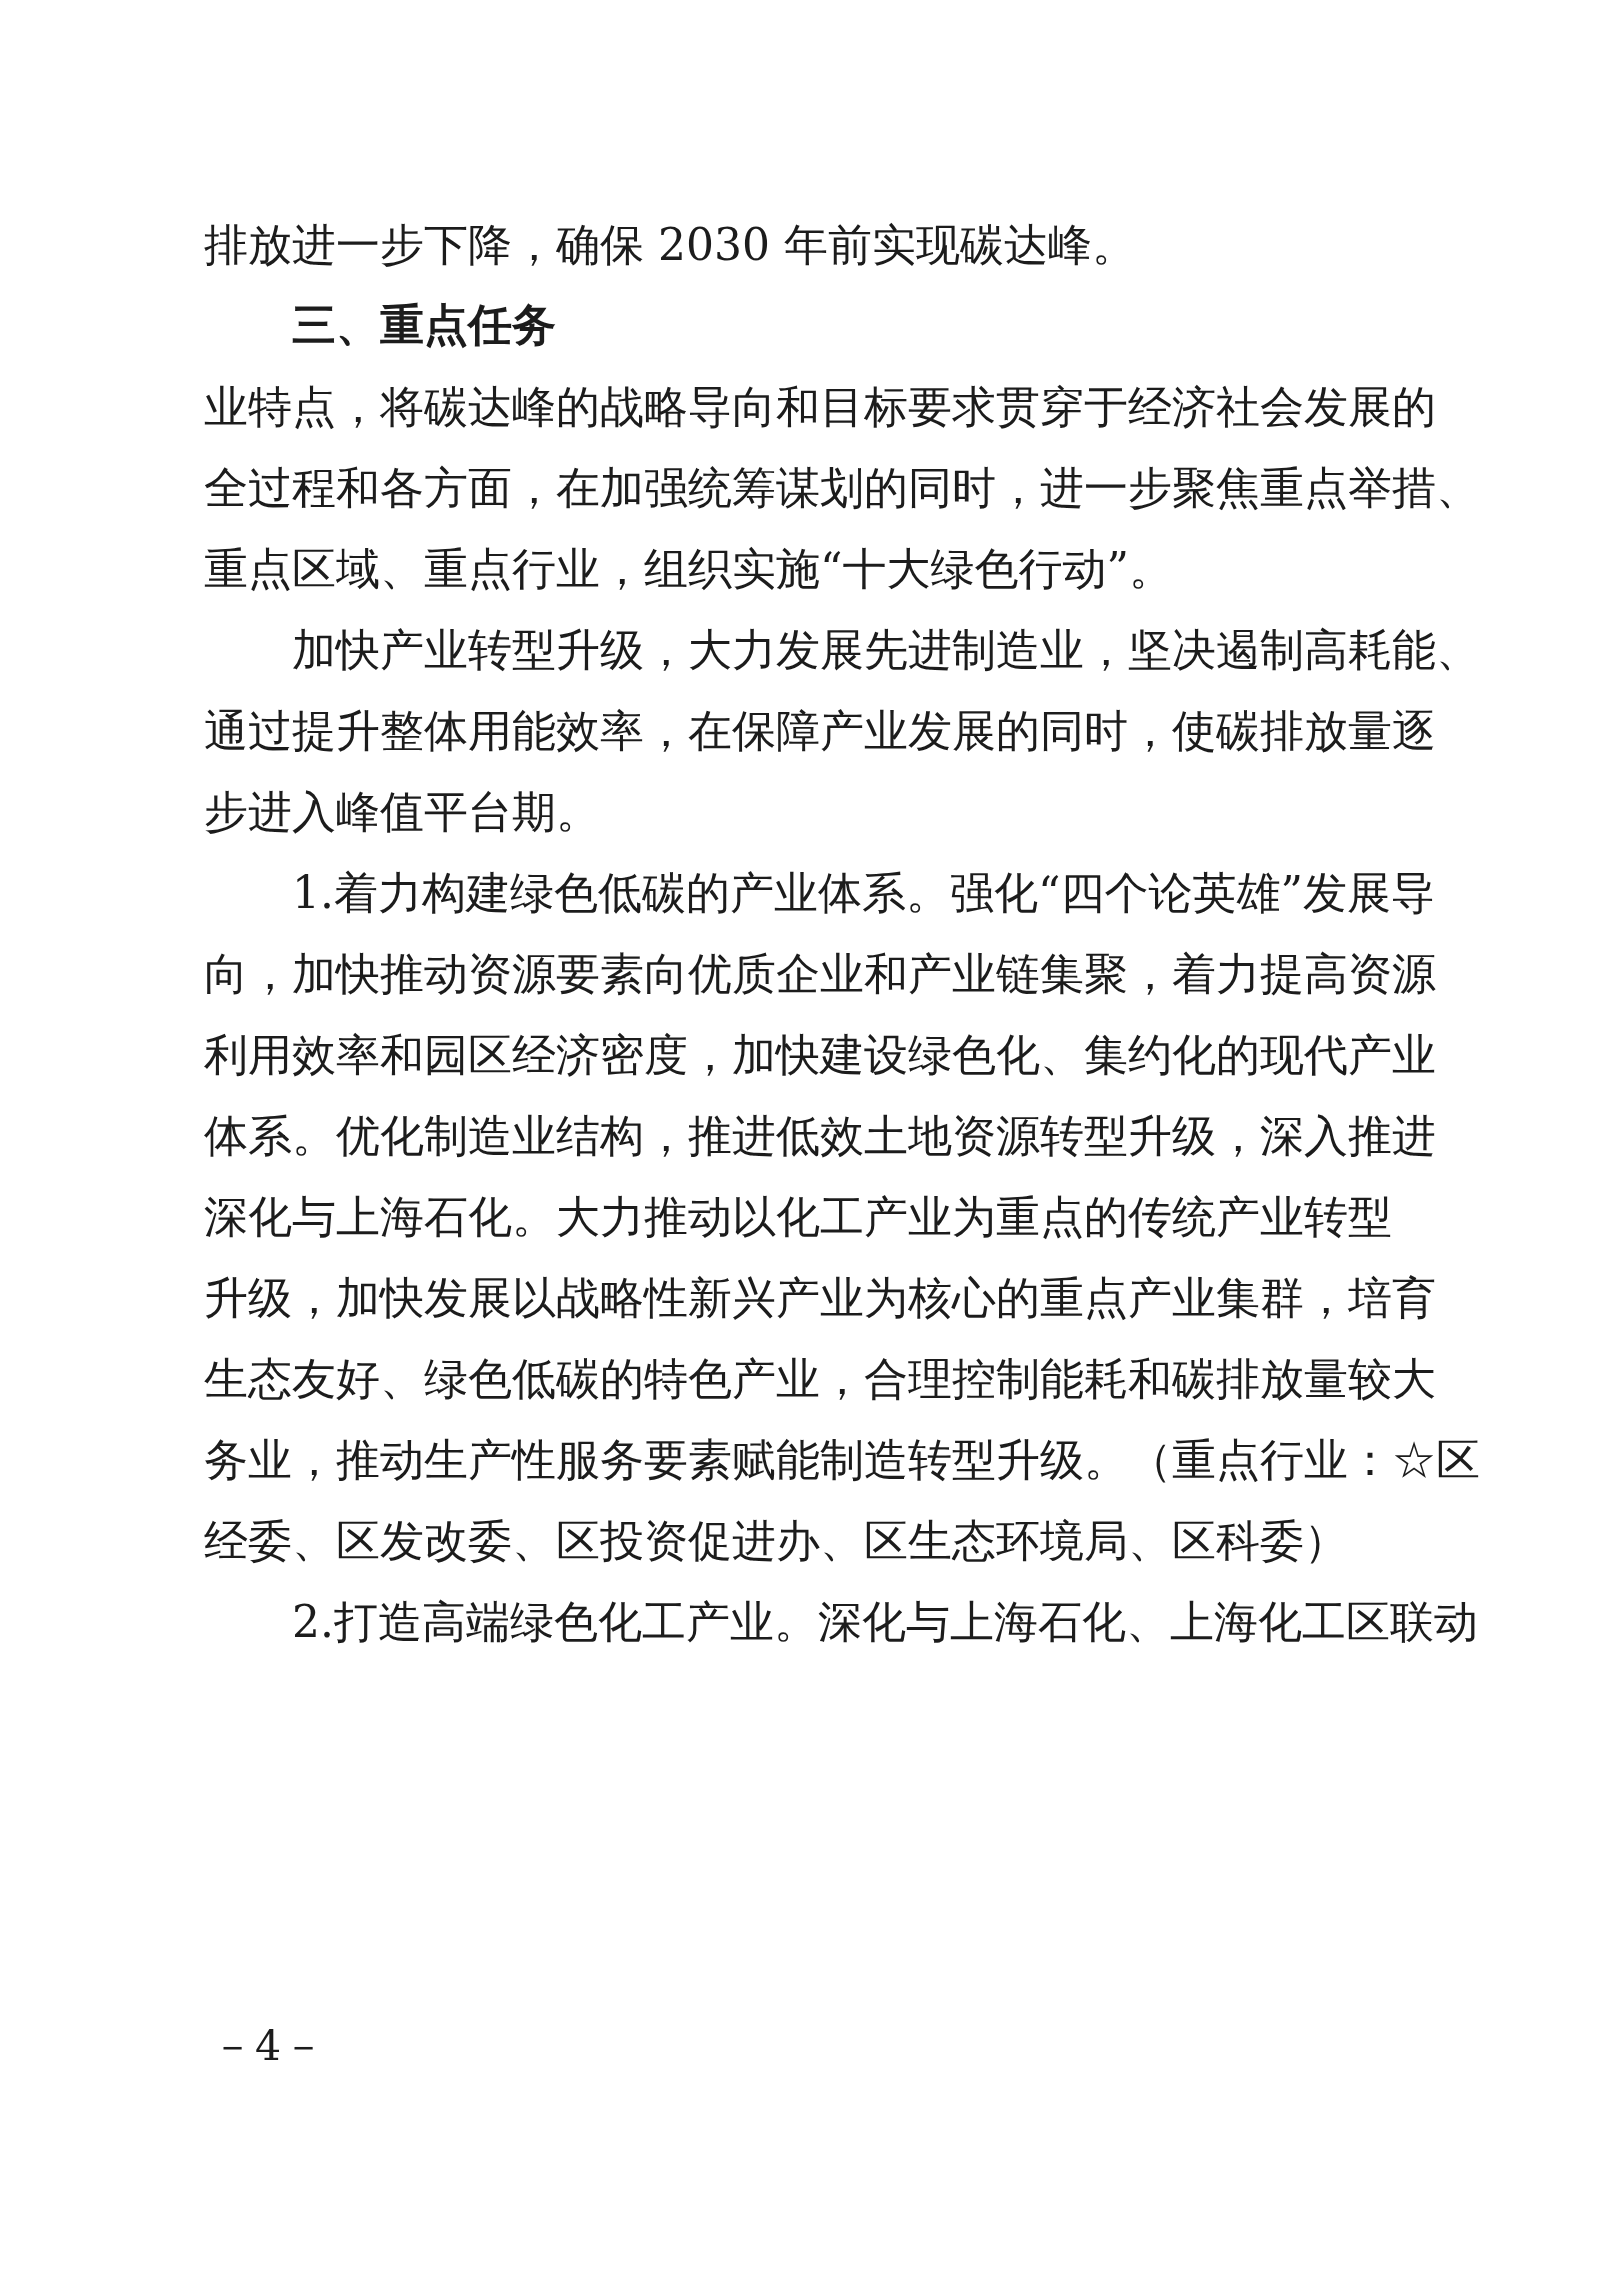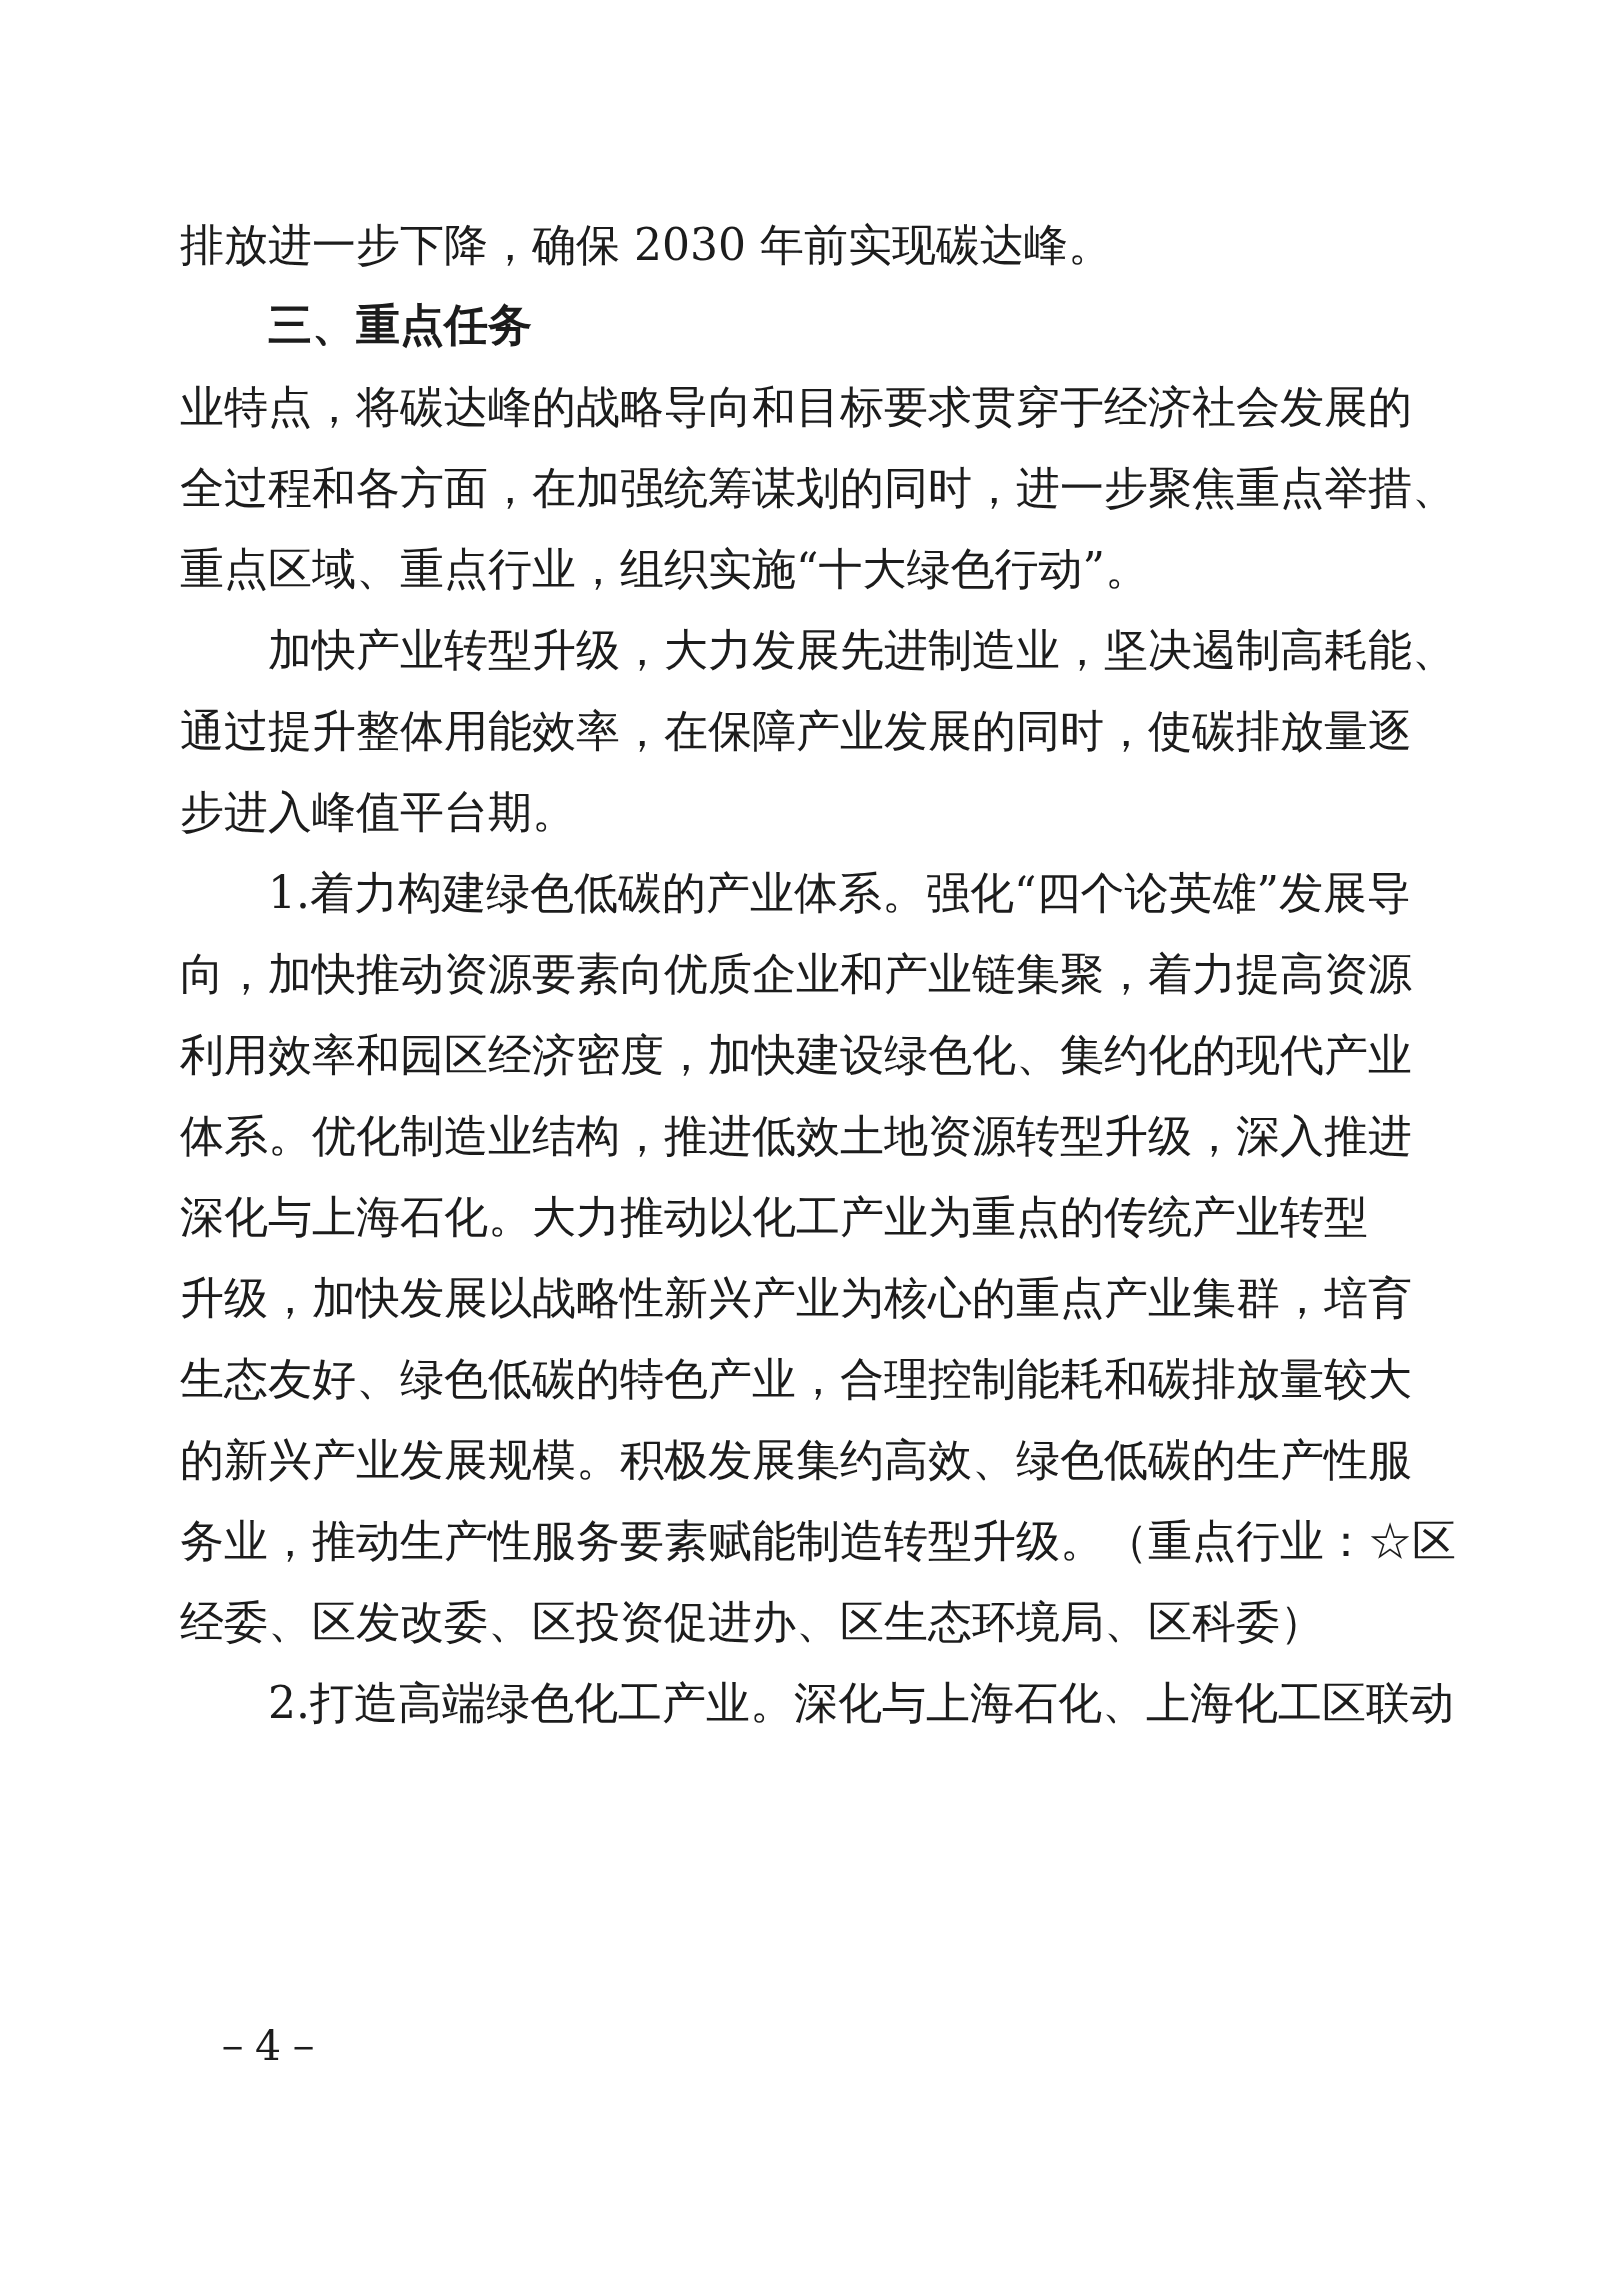--- a/index.html
+++ b/index.html
@@ -9,21 +9,21 @@
   }
   .page {
     position: relative;
     width: 1621px;
     height: 2293px;
     background: #ffffff;
     overflow: hidden;
   }
   .content {
     position: absolute;
-    left: 180px;
+    left: 204px;
     top: 204px;
     width: 1237px;
   }
   .line {
     height: 81px;
     line-height: 81px;
     font-size: 44px;
     color: #1c1c1c;
     font-family: "DejaVu Serif", "Liberation Serif", serif;
     white-space: nowrap;
@@ -65,20 +65,19 @@
     <div class="line indent">加快产业转型升级，大力发展先进制造业，坚决遏制高耗能、</div>
     <div class="line">通过提升整体用能效率，在保障产业发展的同时，使碳排放量逐</div>
     <div class="line">步进入峰值平台期。</div>
     <div class="line indent">1.着力构建绿色低碳的产业体系。强化“四个论英雄”发展导</div>
     <div class="line">向，加快推动资源要素向优质企业和产业链集聚，着力提高资源</div>
     <div class="line">利用效率和园区经济密度，加快建设绿色化、集约化的现代产业</div>
     <div class="line">体系。优化制造业结构，推进低效土地资源转型升级，深入推进</div>
     <div class="line">深化与上海石化。大力推动以化工产业为重点的传统产业转型</div>
     <div class="line">升级，加快发展以战略性新兴产业为核心的重点产业集群，培育</div>
     <div class="line">生态友好、绿色低碳的特色产业，合理控制能耗和碳排放量较大</div>
-    <div class="line">的新兴产业发展规模。积极发展集约高效、绿色低碳的生产性服</div>
     <div class="line">务业，推动生产性服务要素赋能制造转型升级。（重点行业：☆区</div>
     <div class="line">经委、区发改委、区投资促进办、区生态环境局、区科委）</div>
     <div class="line indent">2.打造高端绿色化工产业。深化与上海石化、上海化工区联动</div>
   </div>
   <div class="page-number">－4－</div>
 </div>
 
 
 </body></html>

